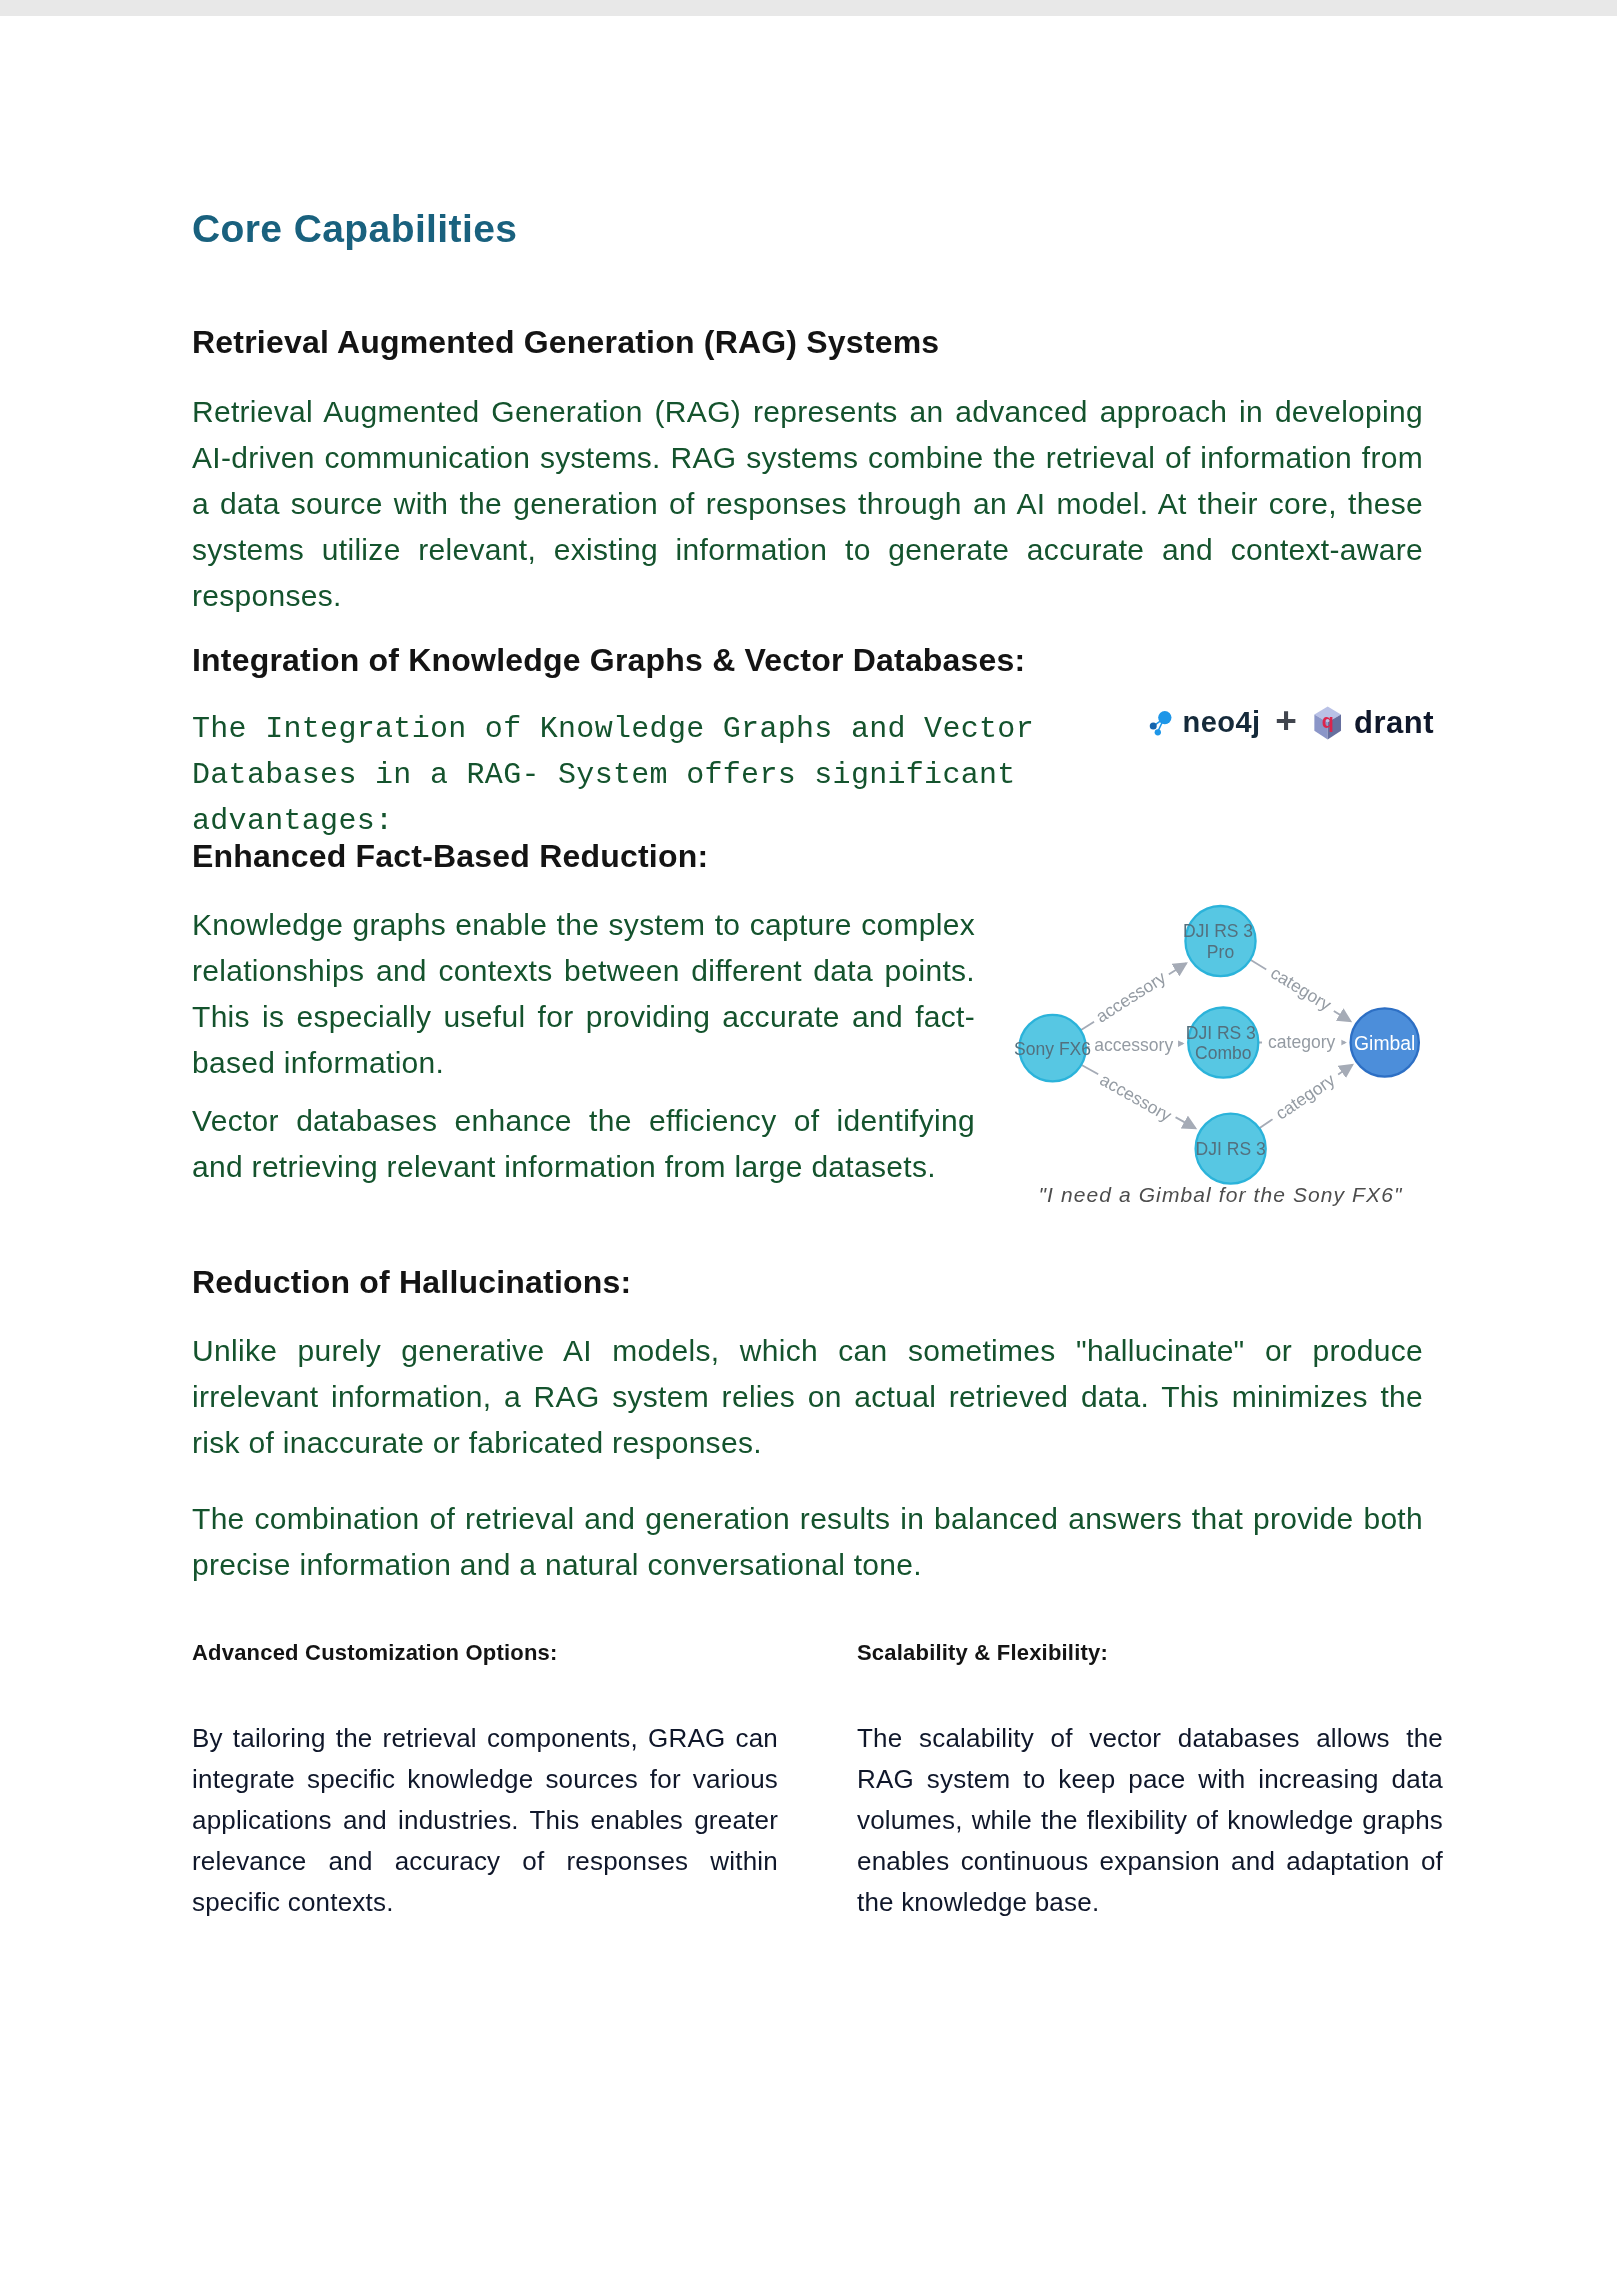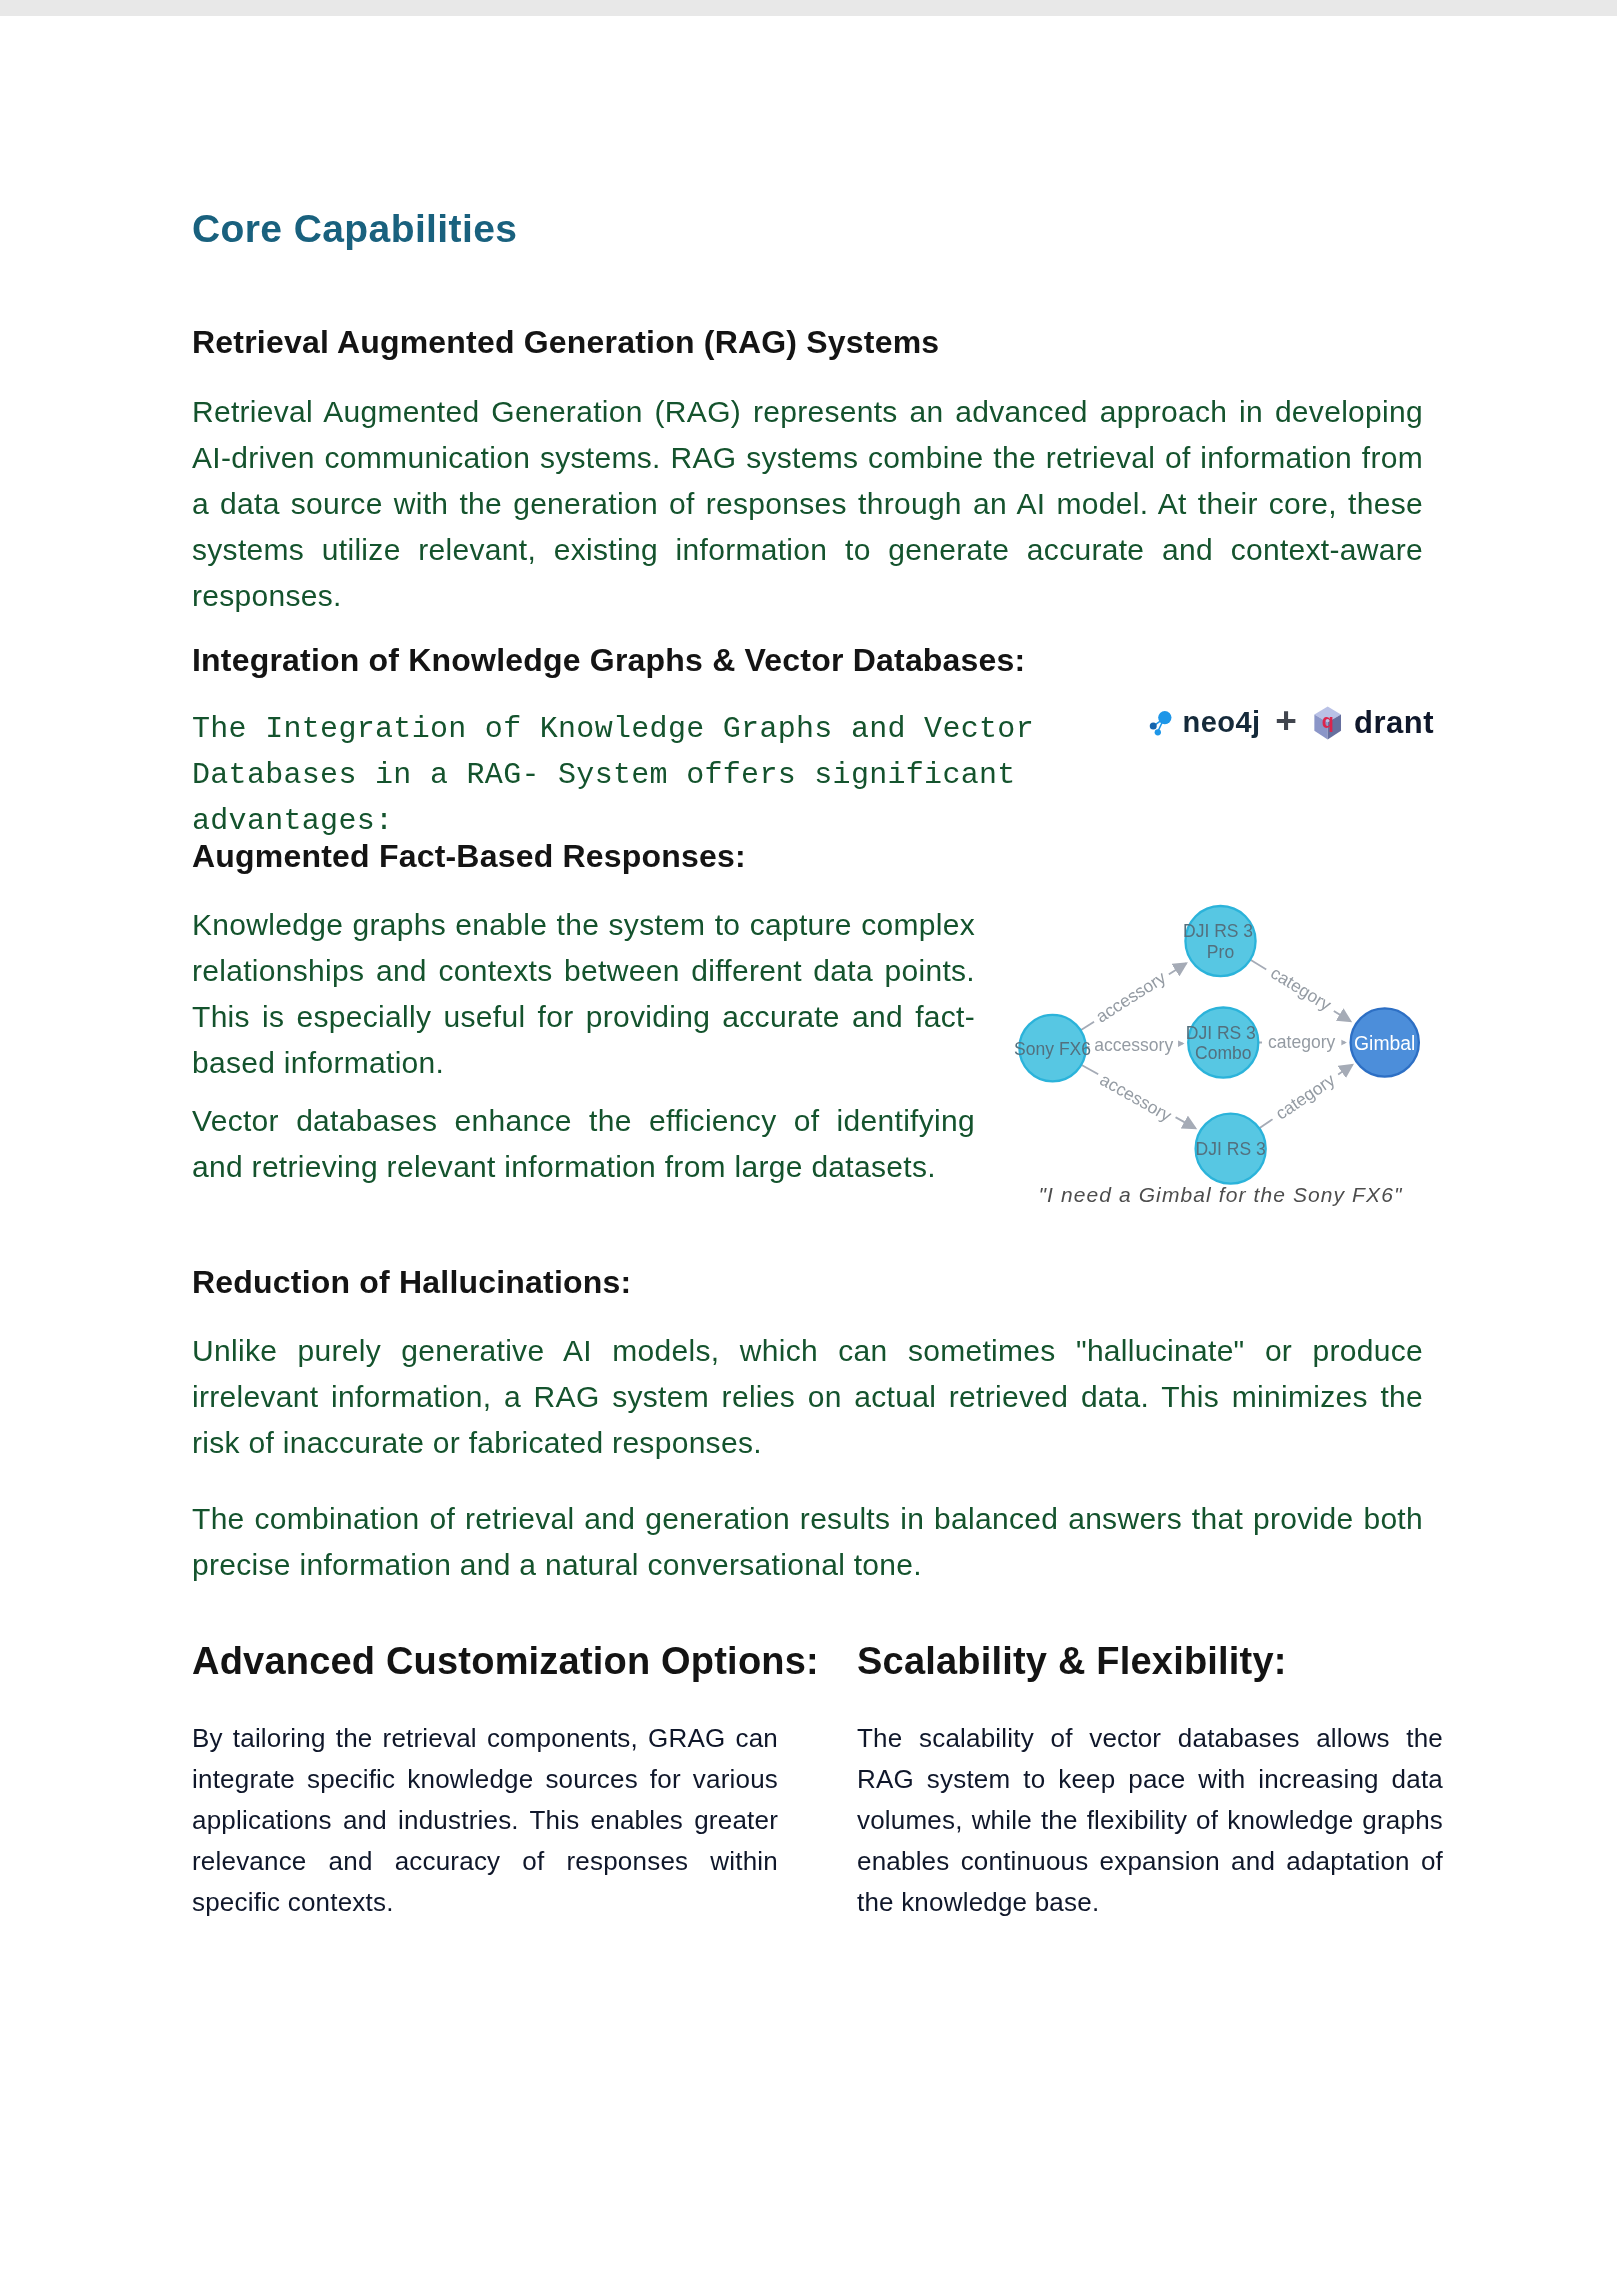--- a/index.html
+++ b/index.html
@@ -25,21 +25,21 @@
   }
   .body-text{
     left:192px;width:1231px;
     font-size:30px;line-height:46px;font-weight:300;
     color:#14532d;letter-spacing:0.3px;
     text-align:justify;
   }
   .body-left{text-align:left;}
   .narrow{width:783px;}
   .col-head{
-    font-size:38px;font-weight:700;color:#141414;letter-spacing:0.2px;
+    font-size:22px;font-weight:700;color:#141414;letter-spacing:0.2px;
   }
   .col-text{
     width:586px;
     font-size:26px;line-height:41px;font-weight:300;
     color:#0f172a;letter-spacing:0.2px;text-align:justify;
   }
   .logos-row{
     left:1148px;top:678px;width:286px;height:57px;
     display:flex;align-items:center;gap:9.2px;
   }
@@ -78,21 +78,21 @@
     <span class="plus-sign">+</span>
     <svg width="41" height="44" viewBox="0 0 40 44">
       <polygon points="20,1 37,11 20,21 3,11" fill="#B9C1E6"></polygon>
       <polygon points="3,11 20,21 20,43 3,32" fill="#8B96C8"></polygon>
       <polygon points="37,11 37,32 20,43 20,21" fill="#666F9E"></polygon>
       <text x="20" y="29" text-anchor="middle" font-size="25" font-weight="700" fill="#DC244C">q</text>
     </svg>
     <span class="qdrant-word">drant</span>
   </div>
 
-  <div class="abs h-section" style="top:822px;">Augmented Fact-Based Responses:</div>
+  <div class="abs h-section" style="top:822px;">Enhanced Fact-Based Reduction:</div>
   <div class="abs body-text narrow" style="top:886px;">Knowledge graphs enable the system to capture complex relationships and contexts between different data points. This is especially useful for providing accurate and fact-based information.</div>
   <div class="abs body-text narrow" style="top:1082px;">Vector databases enhance the efficiency of identifying and retrieving relevant information from large datasets.</div>
 
   <svg class="abs" style="left:999px;top:866px;" width="443" height="334" viewBox="0 0 480 362">
     <defs>
       <marker id="arrow" markerWidth="9" markerHeight="8" refX="7" refY="4" orient="auto">
         <path d="M0,0 L8,4 L0,8 Z" fill="#A5ABB6"></path>
       </marker>
     </defs>
 

